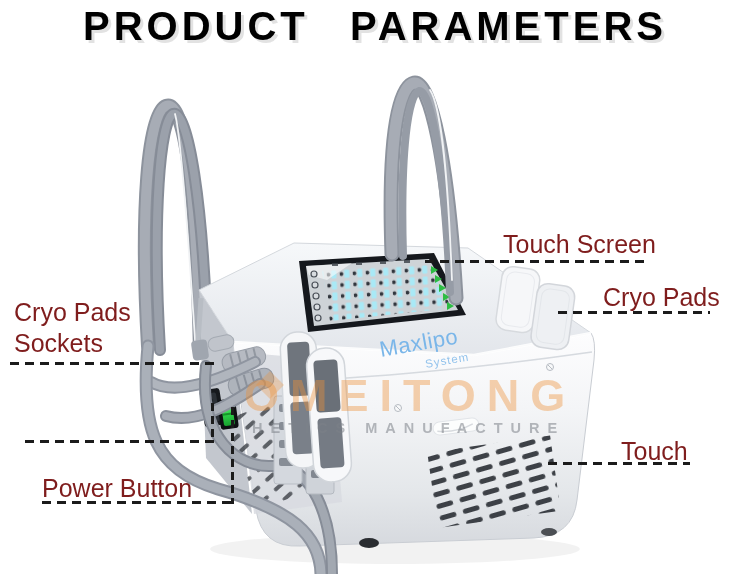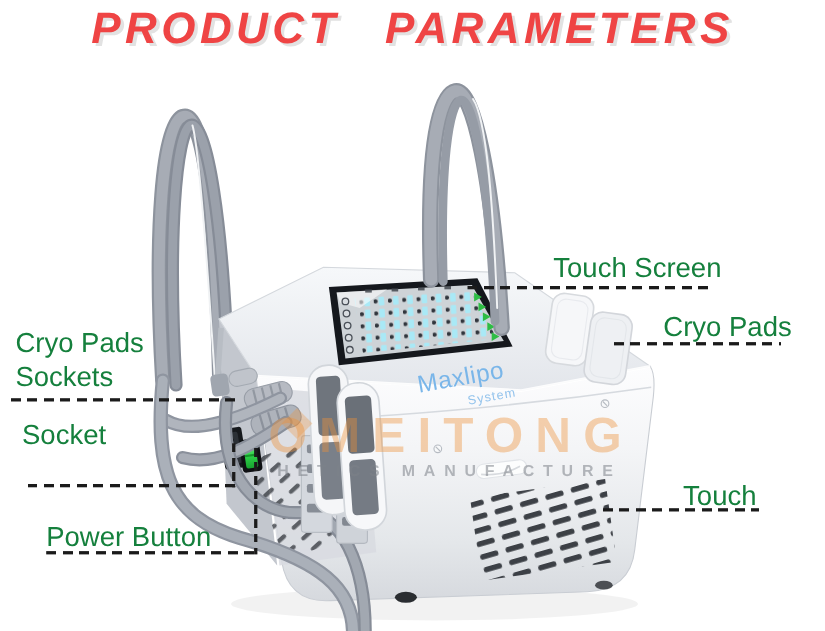--- a/index.html
+++ b/index.html
@@ -2,27 +2,27 @@
 <html><head>
 <meta charset="utf-8">
 <style>
   html,body{margin:0;padding:0;background:#ffffff;}
   .stage{
     position:relative;width:750px;height:574px;background:#ffffff;overflow:hidden;
     font-family:"Liberation Sans",sans-serif;
   }
   .title{
     position:absolute;left:0;top:4px;width:100%;text-align:center;
-    font-size:40px;font-weight:bold;font-style:italic;
-    letter-spacing:4px;word-spacing:26px;color:#ef4444;
+    font-size:40px;font-weight:bold;
+    letter-spacing:4px;word-spacing:26px;color:#000000;
     text-shadow:3px 3px 0 rgba(190,190,190,.45);
     white-space:nowrap;
   }
   .callout{
-    position:absolute;color:#15803d;font-size:25px;line-height:31px;white-space:nowrap;
+    position:absolute;color:#7f1d1d;font-size:25px;line-height:31px;white-space:nowrap;
   }
   .dash-h{position:absolute;height:3px;
     background:repeating-linear-gradient(90deg,#1b1b1b 0 9px,transparent 9px 15px);}
   .dash-v{position:absolute;width:3px;
     background:repeating-linear-gradient(180deg,#1b1b1b 0 8px,transparent 8px 13px);}
   svg text{font-family:"Liberation Sans",sans-serif;}
   .wm-big{font-size:45px;font-weight:bold;letter-spacing:11px;fill:#EE9138;opacity:.40;}
   .wm-small{font-size:14.5px;font-weight:bold;letter-spacing:8px;fill:#7d8289;opacity:.55;}
   .brand{font-size:22px;fill:#7AB6E9;letter-spacing:.5px;}
   .brand-sub{font-size:11.5px;fill:#93C3EC;letter-spacing:1px;}
@@ -231,21 +231,20 @@
   <div class="callout" style="left:603px;top:282px">Cryo Pads</div>
   <div class="dash-h" style="left:558px;top:311px;width:152px"></div>
 
   <div class="callout" style="left:14px;top:297px">
     <div>Cryo Pads</div>
     <div>Sockets</div>
   </div>
   <div class="dash-h" style="left:10px;top:362px;width:207px"></div>
 
   <div class="callout" style="left:20px;top:381px">
-    <div>Socket</div>
   </div>
   <div class="dash-h" style="left:25px;top:440px;width:190px"></div>
   <div class="dash-v" style="left:211px;top:403px;height:40px"></div>
 
   <div class="callout" style="left:42px;top:473px">Power Button</div>
   <div class="dash-h" style="left:42px;top:501px;width:192px"></div>
   <div class="dash-v" style="left:231px;top:407px;height:97px"></div>
 
   <div class="callout" style="left:621px;top:436px">Touch</div>
   <div class="dash-h" style="left:548px;top:462px;width:142px"></div>

